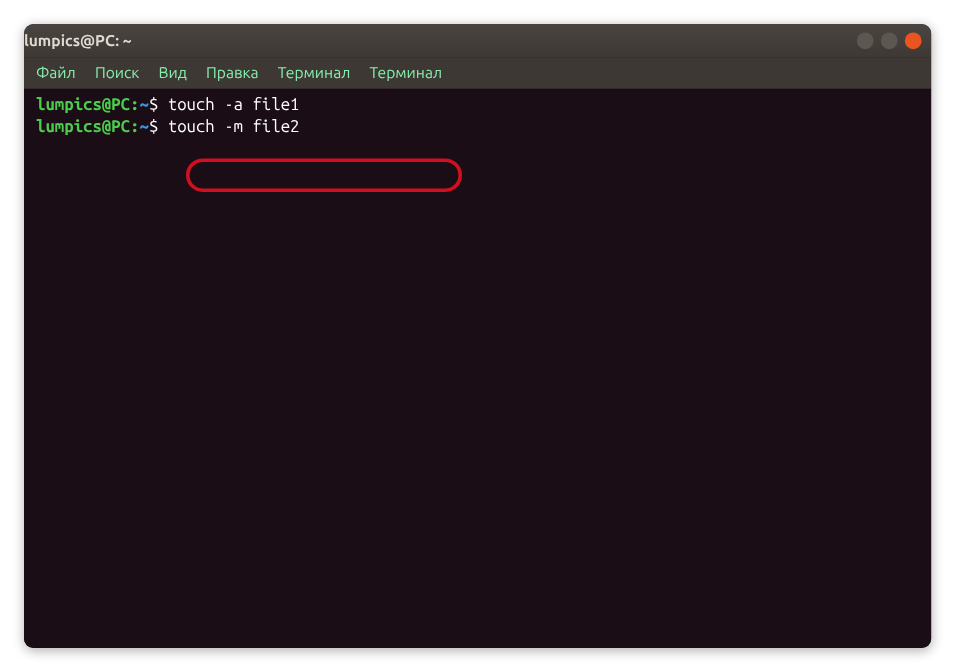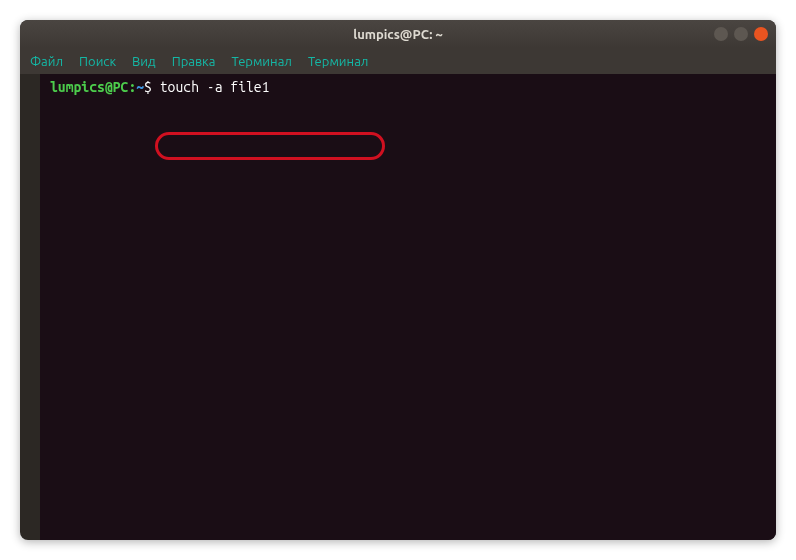--- a/index.html
+++ b/index.html
@@ -21,21 +21,20 @@
       width: 756px;
       height: 520px;
       overflow: hidden;
       box-shadow: 0 2px 10px rgba(0,0,0,0.3);
     }
     .titlebar {
       background: linear-gradient(to bottom, #4a4541, #3d3834);
       height: 28px;
       display: flex;
       align-items: center;
-      justify-content: center;
       position: relative;
       border-top-left-radius: 8px;
       border-top-right-radius: 8px;
     }
     .window-title {
       color: #dfdbd2;
       font-family: "Ubuntu", sans-serif;
       font-size: 13px;
       font-weight: bold;
     }
@@ -69,37 +68,36 @@
     }
     .menubar {
       background: #3d3834;
       height: 26px;
       display: flex;
       align-items: center;
       padding: 0 10px;
       gap: 16px;
     }
     .menu-item {
-      color: #14b8a6;
+      color: #86efac;
       font-family: "Ubuntu", sans-serif;
       font-size: 13px;
       cursor: pointer;
     }
     .terminal-body {
       background: #300a24;
       background: #2c001e;
       padding: 4px 10px;
       height: calc(100% - 54px);
       font-size: 14px;
       line-height: 18px;
       position: relative;
     }
     .terminal-body {
       background: #1a0d15;
-      margin-left: 20px;
     }
     .terminal-line {
       white-space: pre;
       color: #ffffff;
     }
     .prompt-user {
       color: #4ccc4c;
       font-weight: bold;
     }
     .prompt-path {
@@ -141,16 +139,17 @@
   <div class="menubar">
     <span class="menu-item">Файл</span>
     <span class="menu-item">Поиск</span>
     <span class="menu-item">Вид</span>
     <span class="menu-item">Правка</span>
     <span class="menu-item">Терминал</span>
     <span class="menu-item">Терминал</span>
   </div>
   <div class="terminal-body">
     <div class="terminal-line"><span class="prompt-user">lumpics@PC:</span><span class="prompt-path">~</span><span class="prompt-symbol">$</span> <span class="command">touch -a file1</span></div>
+    <div class="terminal-line"><span class="prompt-user">lumpics@PC:</span><span class="prompt-path">~</span><span class="prompt-symbol">$</span> <span class="command">touch -m file2</span></div>
   </div>
 </div>
 
 <div class="highlight-box" id="highlight" style="top: 132px; left: 155px; width: 230px; height: 28px;"></div>
 
 </body></html>

